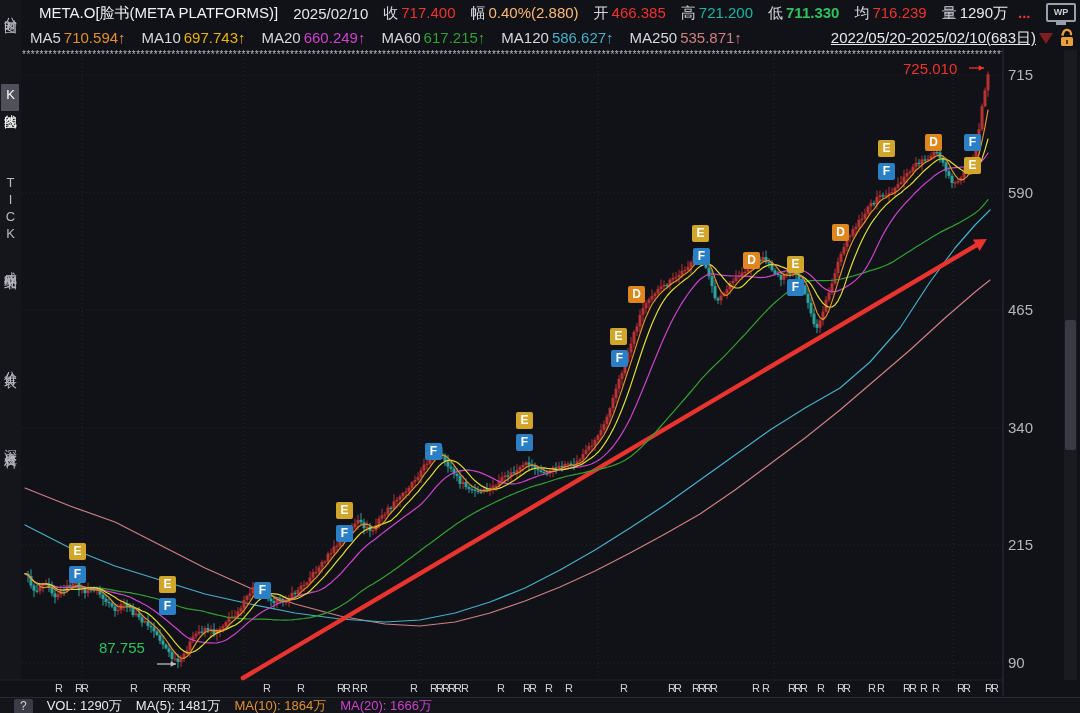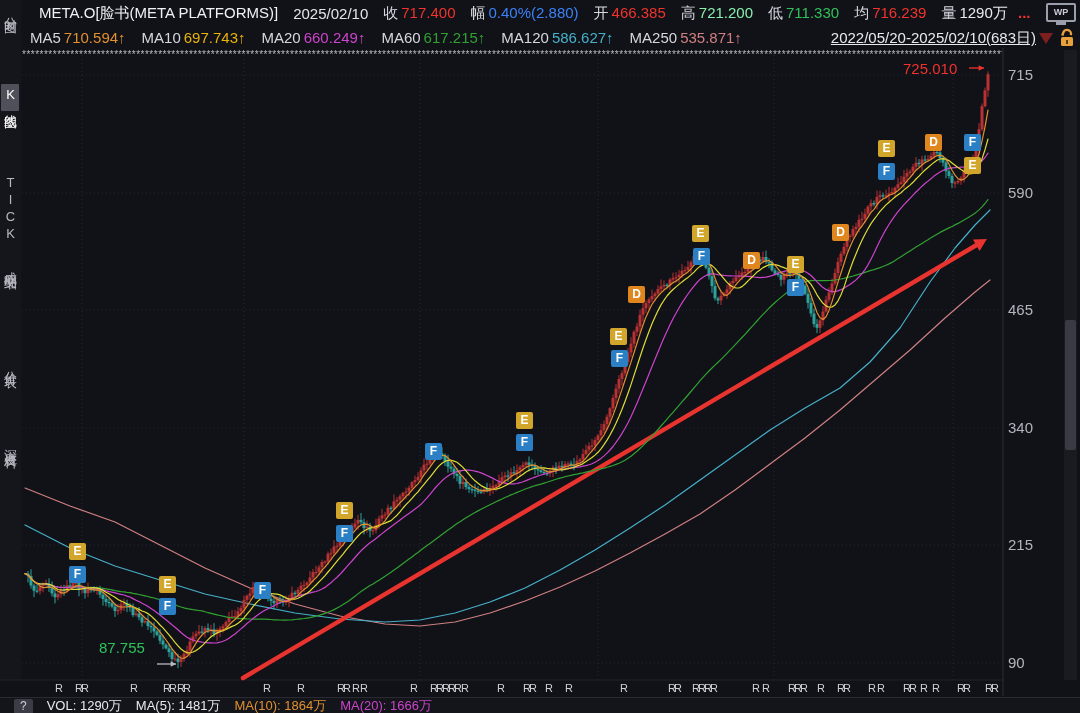--- a/index.html
+++ b/index.html
@@ -66,33 +66,33 @@
 
   <div id="header1">
     <span style="color:#f0f0f5;margin-left:9px;">META.O[脸书(META PLATFORMS)]</span>
     <span>2025/02/10</span>
   <span class="pair">
         <span class="hlabel">收</span>
         <span style="color: rgb(240, 52, 44);">717.400</span>
       </span>
       <span class="pair">
         <span class="hlabel">幅</span>
-        <span style="color: #3b82f6;">0.40%(2.880)</span>
+        <span style="color: #fdba74;">0.40%(2.880)</span>
       </span>
       <span class="pair">
         <span class="hlabel">开</span>
         <span style="color: rgb(240, 52, 44);">466.385</span>
       </span>
       <span class="pair">
         <span class="hlabel">高</span>
-        <span style="color: #86efac; text-align: right;">721.200</span>
+        <span style="color: #14b8a6; text-align: right;">721.200</span>
       </span>
       <span class="pair">
         <span class="hlabel">低</span>
-        <span style="color: rgb(47, 194, 91);">711.330</span>
+        <span style="color: rgb(47, 194, 91); font-weight: bold;">711.330</span>
       </span>
       <span class="pair">
         <span class="hlabel">均</span>
         <span style="color: rgb(240, 52, 44);">716.239</span>
       </span>
       <span class="pair">
         <span class="hlabel">量</span>
         <span style="color: rgb(232, 232, 238);">1290万</span>
       </span>
     </div>

